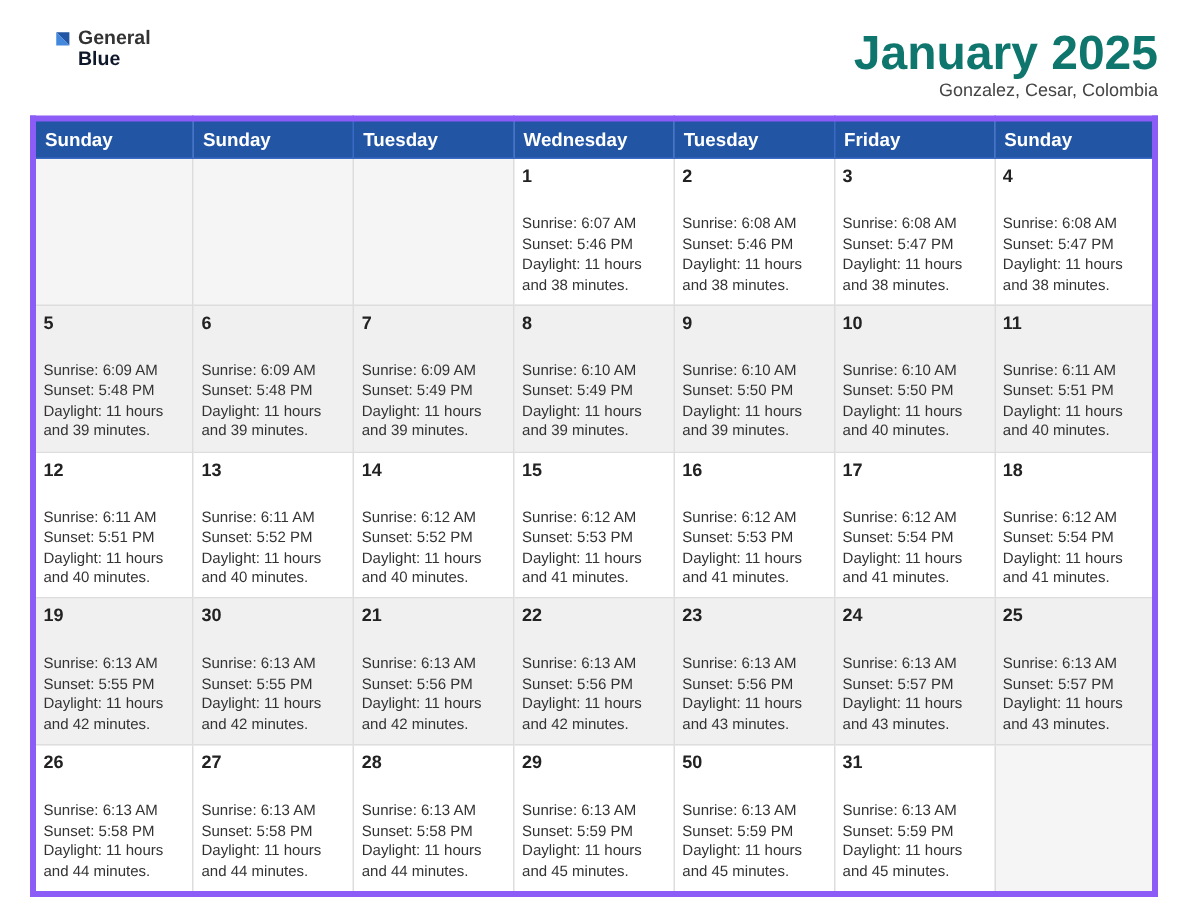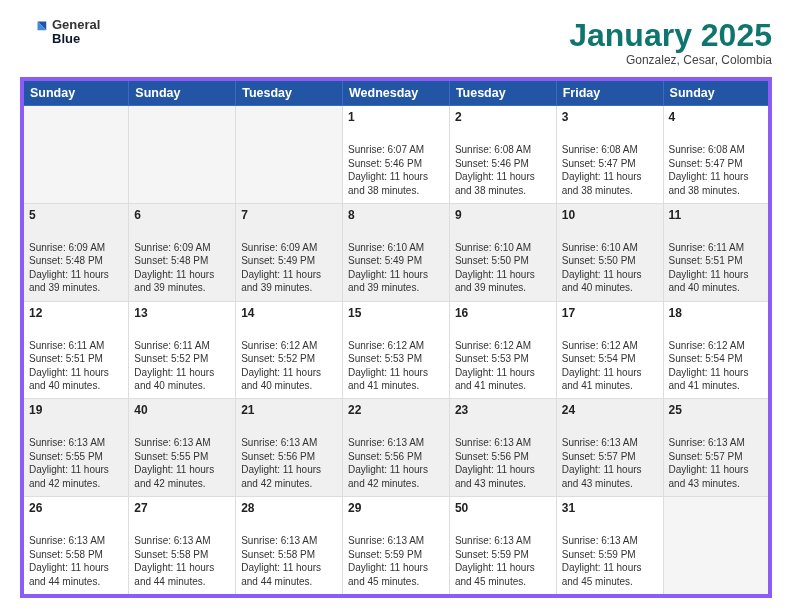--- a/index.html
+++ b/index.html
@@ -269,21 +269,21 @@
         </tr>
         <tr class="row-shade">
           <td>
             <span class="day-num">19</span>
             <div class="day-info" style="white-space: pre-line;">Sunrise: 6:13 AM
 Sunset: 5:55 PM
 Daylight: 11 hours
 and 42 minutes.</div>
           </td>
           <td>
-            <span class="day-num">40</span>
+            <span class="day-num">30</span>
             <div class="day-info" style="white-space: pre-line;">Sunrise: 6:13 AM
 Sunset: 5:55 PM
 Daylight: 11 hours
 and 42 minutes.</div>
           </td>
           <td>
             <span class="day-num">21</span>
             <div class="day-info" style="white-space: pre-line;">Sunrise: 6:13 AM
 Sunset: 5:56 PM
 Daylight: 11 hours

